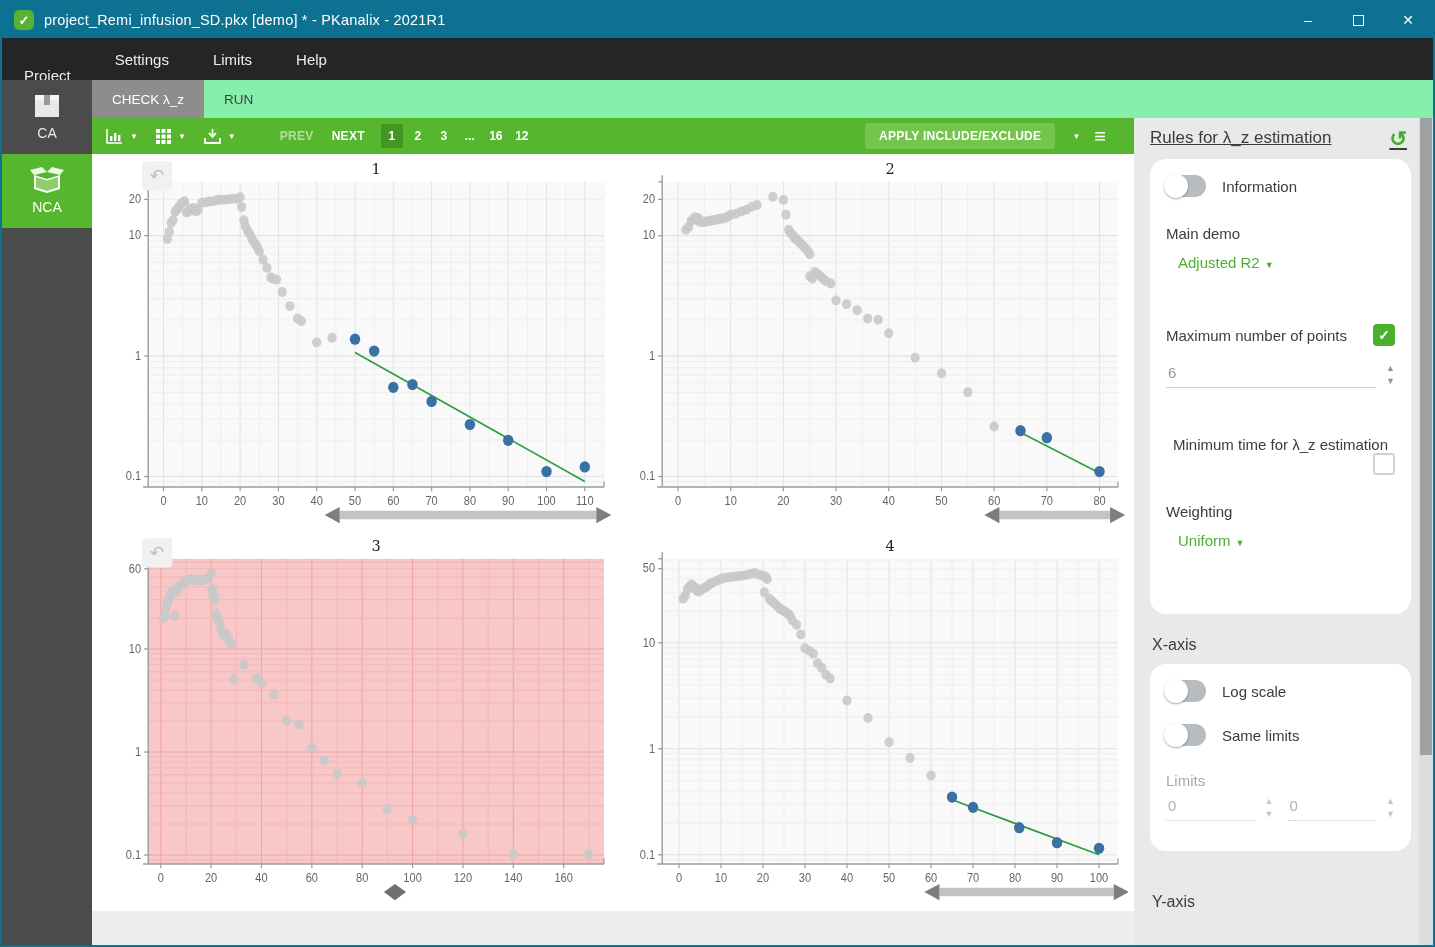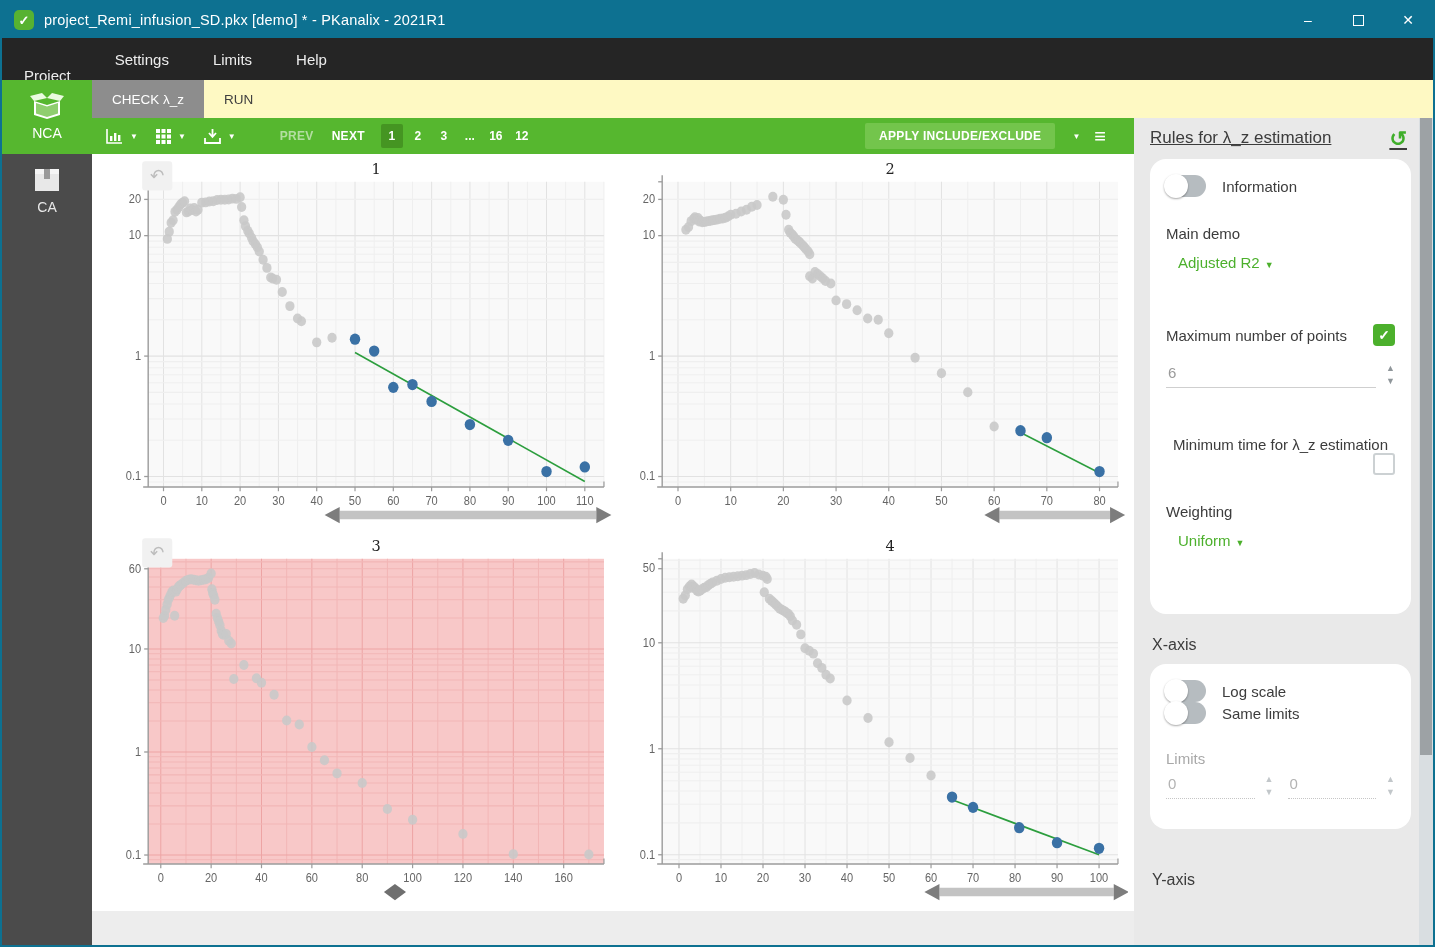--- a/index.html
+++ b/index.html
@@ -26,21 +26,21 @@
   .tab.active { background:#56b72f; color:#fff; font-weight:bold; }
   .bubble-icon { position:absolute; right:14px; top:8px; cursor:pointer; }
 
   
   .main { flex:1 1 auto; display:flex; min-height:0; }
   .sidebar { width:90px; background:#4b4b4b; display:flex; flex-direction:column; flex:0 0 auto; }
   .side-item { height:74px; display:flex; flex-direction:column; align-items:center; justify-content:center; gap:6px; color:#e8e8e8; font-size:14px; cursor:pointer; }
   .side-item.active { background:#56b72f; color:#fff; }
 
   .right-region { flex:1 1 auto; display:flex; flex-direction:column; min-width:0; }
-  .subtabbar { height:38px; background:#fef9c3; display:flex; align-items:stretch; flex:0 0 auto; }
+  .subtabbar { height:38px; background:#86efac; display:flex; align-items:stretch; flex:0 0 auto; }
   .subtab { padding:0 20px; display:flex; align-items:center; font-size:13.5px; color:#3f3f3f; cursor:pointer; }
   .subtab.active { background:#8d8d8d; color:#fff; }
 
   .content-row { flex:1 1 auto; display:flex; min-height:0; }
   .center-col { width:1042px; flex:0 0 auto; display:flex; flex-direction:column; }
 
   
   .toolbar { height:36px; background:#56b72f; display:flex; align-items:center; color:#fff; flex:0 0 auto; padding:0 14px; }
   .tb-group { display:flex; align-items:center; gap:4px; margin-right:18px; cursor:pointer; }
   .caret { font-size:8px; margin-left:3px; }
@@ -114,36 +114,36 @@
     <span class="menu-item">Project</span>
     <span class="menu-item">Settings</span>
     <span class="menu-item">Limits</span>
     <span class="menu-item">Help</span>
   </div>
 
 
   <div class="main">
 
     <div class="sidebar">
+      <div class="side-item">
+        <svg width="30" height="26" viewBox="0 0 30 26">
+          <rect x="3" y="7" width="24" height="17" fill="#e8e8e8"></rect>
+          <rect x="3" y="2" width="24" height="5" fill="#f5f5f5"></rect>
+          <rect x="12" y="2" width="6" height="10" fill="#9a9a9a"></rect>
+        </svg>
+        <span>CA</span>
+      </div>
       <div class="side-item active">
         <svg width="34" height="26" viewBox="0 0 34 26">
           <path d="M4 8 L17 12 L30 8 L30 22 L17 26 L4 22 Z" fill="#ffffff"></path>
           <path d="M4 8 L0 3 L12 0 L17 5 Z" fill="#eafbe0"></path>
           <path d="M30 8 L34 3 L22 0 L17 5 Z" fill="#eafbe0"></path>
           <path d="M6 10 L17 13.5 L28 10 L28 20.5 L17 24 L6 20.5 Z" fill="#8fce6f"></path>
         </svg>
         <span>NCA</span>
-      </div>
-      <div class="side-item">
-        <svg width="30" height="26" viewBox="0 0 30 26">
-          <rect x="3" y="7" width="24" height="17" fill="#e8e8e8"></rect>
-          <rect x="3" y="2" width="24" height="5" fill="#f5f5f5"></rect>
-          <rect x="12" y="2" width="6" height="10" fill="#9a9a9a"></rect>
-        </svg>
-        <span>CA</span>
       </div>
     </div>
 
     <div class="right-region">
 
       <div class="subtabbar">
         <div class="subtab active">CHECK λ_z</div>
         <div class="subtab">RUN</div>
       </div>
 
@@ -843,21 +843,21 @@
             </div>
 
             <div class="section-heading">X-axis</div>
             <div class="card pad-bottom-card2">
               <div class="row">
                 <div class="toggle">
                     <div class="knob"></div>
                   </div>
                 <span class="toggle-label">Log scale</span>
               </div>
-              <div class="row" style="">
+              <div class="row" style="margin-top:22px;">
                 <div class="toggle">
                     <div class="knob"></div>
                   </div>
                 <span class="toggle-label">Same limits</span>
               </div>
               <div class="limits-label">Limits</div>
               <div class="limits-row">
                 <div class="limit-box">
                   <div class="num-input disabled">0</div>
                   <div class="spinner disabled">

